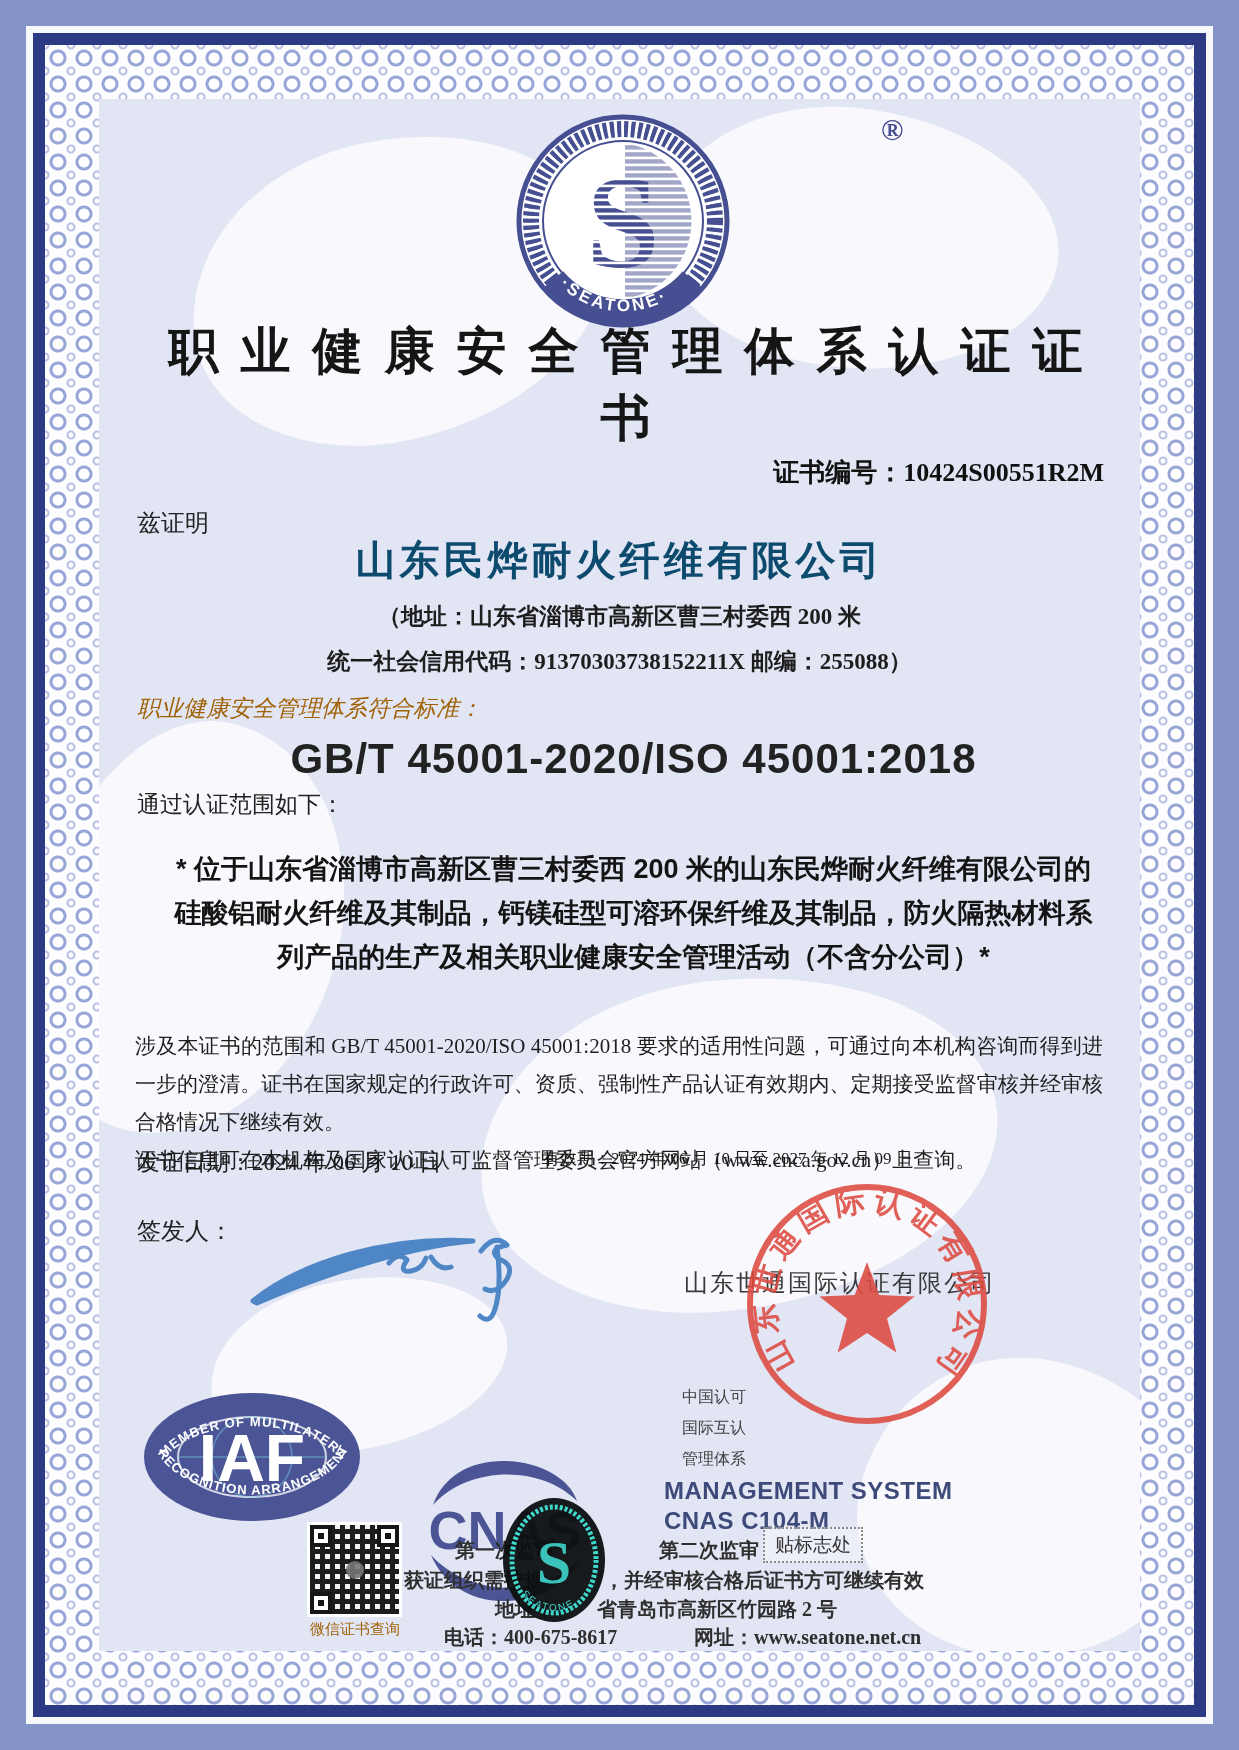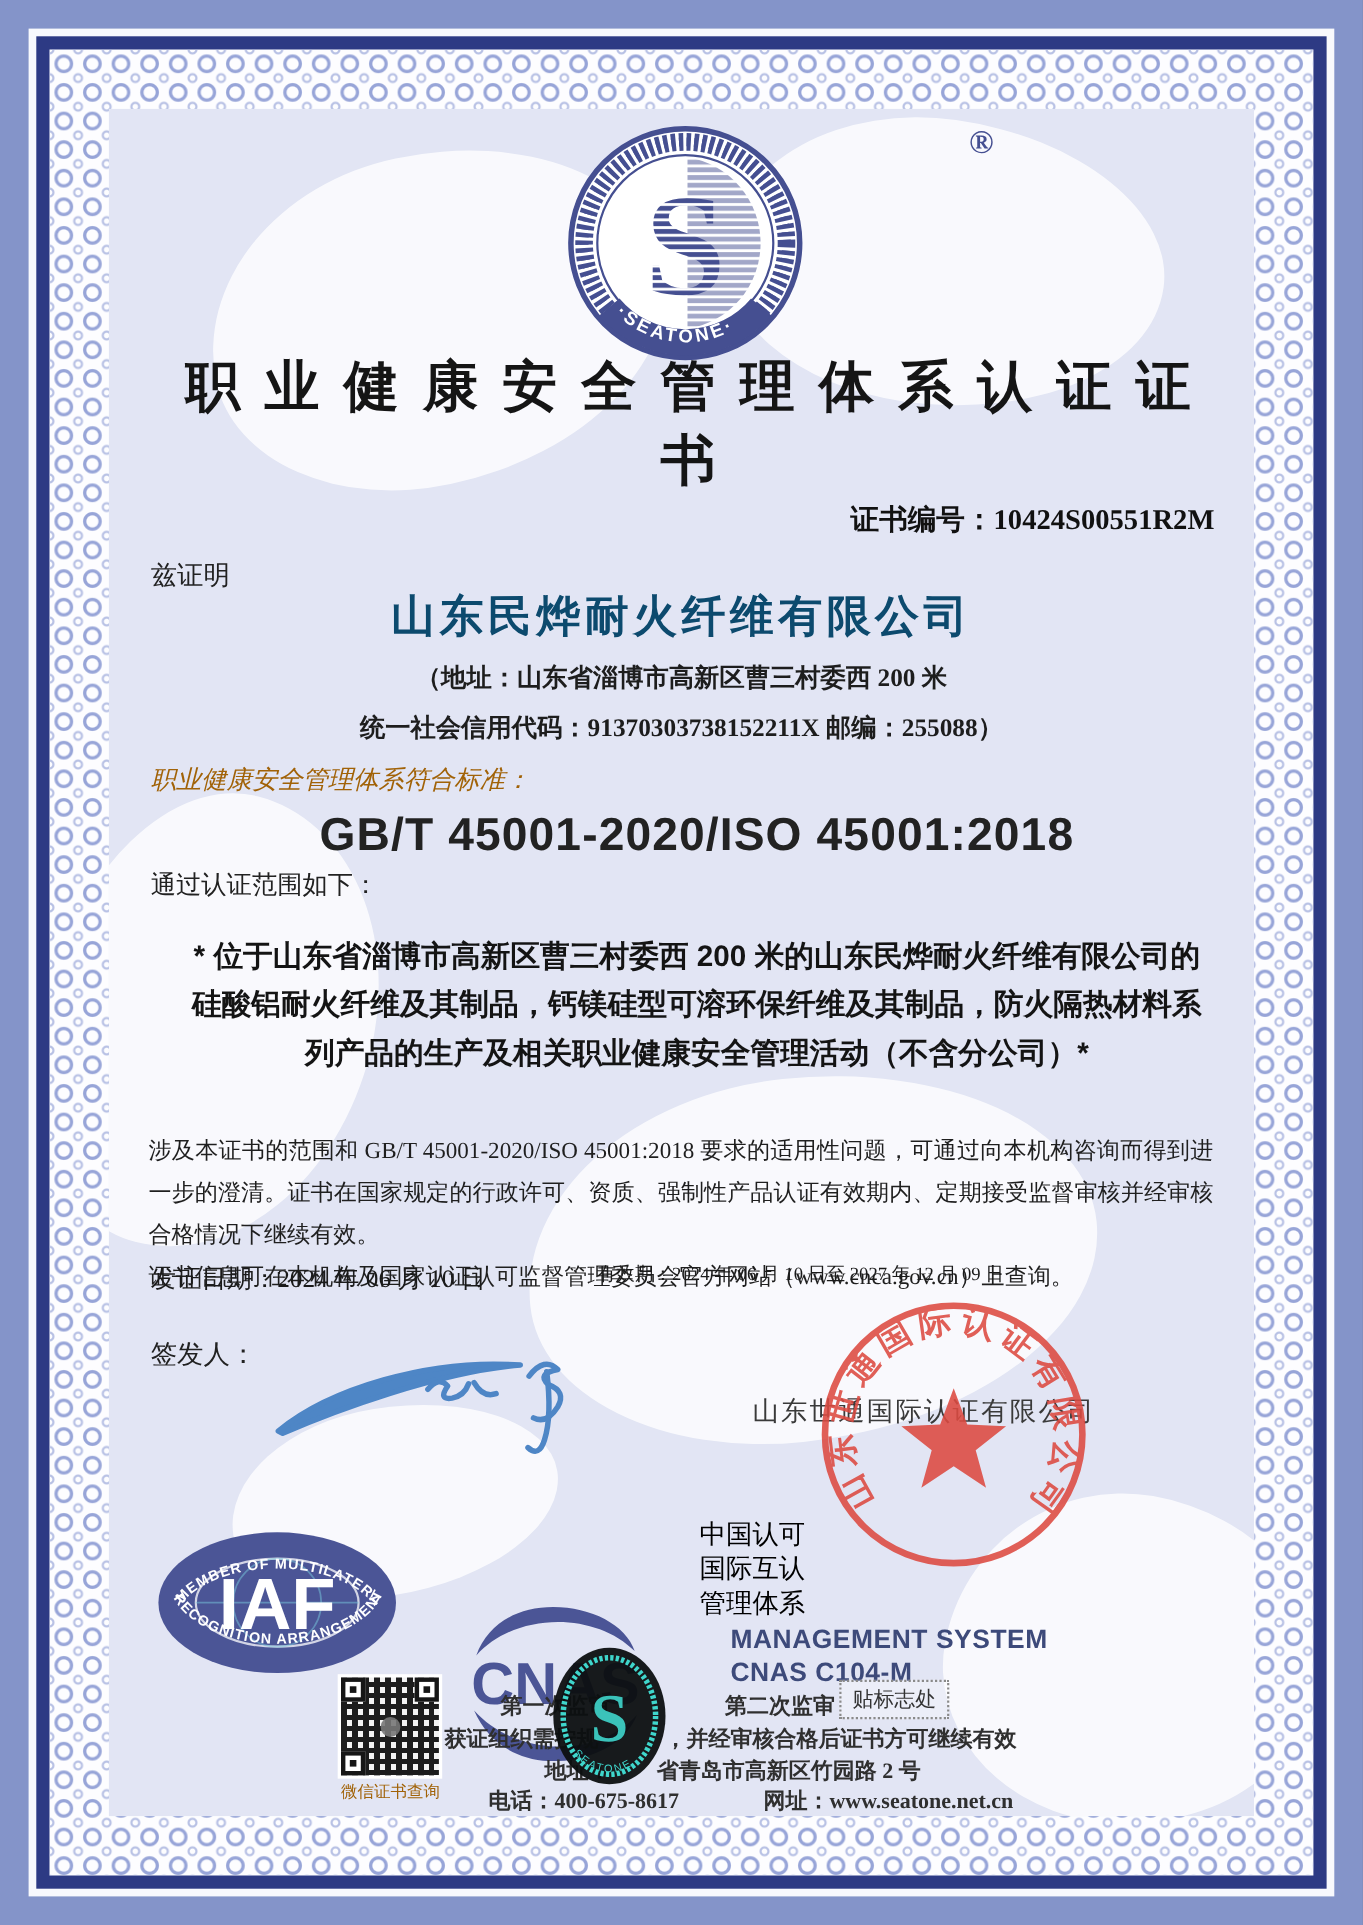--- a/index.html
+++ b/index.html
@@ -35,21 +35,21 @@
   .stdlabel{left:38px;top:594px;font-size:23px;color:#a16207;font-style:italic;}
   .standard{left:0;right:0;top:636px;text-align:center;font-size:42px;font-weight:600;color:#222;letter-spacing:1px;}
   .scopelabel{left:38px;top:690px;font-size:23px;color:#222;}
   .scope{left:40px;right:40px;top:748px;text-align:center;font-size:27px;font-weight:700;line-height:44px;color:#141414;}
   .notice{left:36px;right:37px;top:928px;font-size:21px;line-height:38px;color:#1f1f1f;text-align:justify;}
   .issuedate{left:38px;top:1048px;font-size:23px;color:#1a1a1a;}
   .validity{left:444px;top:1048px;font-size:17px;color:#1a1a1a;}
   .signer{left:38px;top:1116px;font-size:24px;color:#222;}
   .issuer-print{left:541px;top:1168px;width:400px;text-align:center;font-size:24px;color:#3a3a3a;letter-spacing:2px;}
   .acc-block{left:537px;top:1282px;color:#3d4a7a;}
-  .acc-block .cnline{font-size:24px;line-height:31px;color:#000000;}
+  .acc-block .cnline{font-size:16px;line-height:31px;color:#404040;margin-left:46px;}
   .acc-en{font-size:24px;font-weight:700;color:#3d4a7a;line-height:27px;margin-top:3px;letter-spacing:.5px;}
   .foot{font-size:20px;font-weight:700;color:#2f2f2f;}
   .stickerbox{left:664px;top:1428px;border:2px dotted #8a8a8a;padding:3px 10px;font-size:19px;color:#333;background:rgba(255,255,255,.35);}
   .qrwrap{left:208px;top:1423px;width:95px;height:95px;background:#fff;padding:3px;box-sizing:border-box;}
   .qr-inner{position:relative;width:100%;height:100%;
     background-image:
       repeating-linear-gradient(0deg,#1c1c1c 0 5px,transparent 5px 10px),
       repeating-linear-gradient(90deg,#1c1c1c 0 5px,#f2f2f2 5px 10px);}
   .f{position:absolute;width:22px;height:22px;border:4px solid #161616;background:#fff;box-sizing:border-box;}
   .f::after{content:"";position:absolute;left:4px;top:4px;width:6px;height:6px;background:#161616;}

